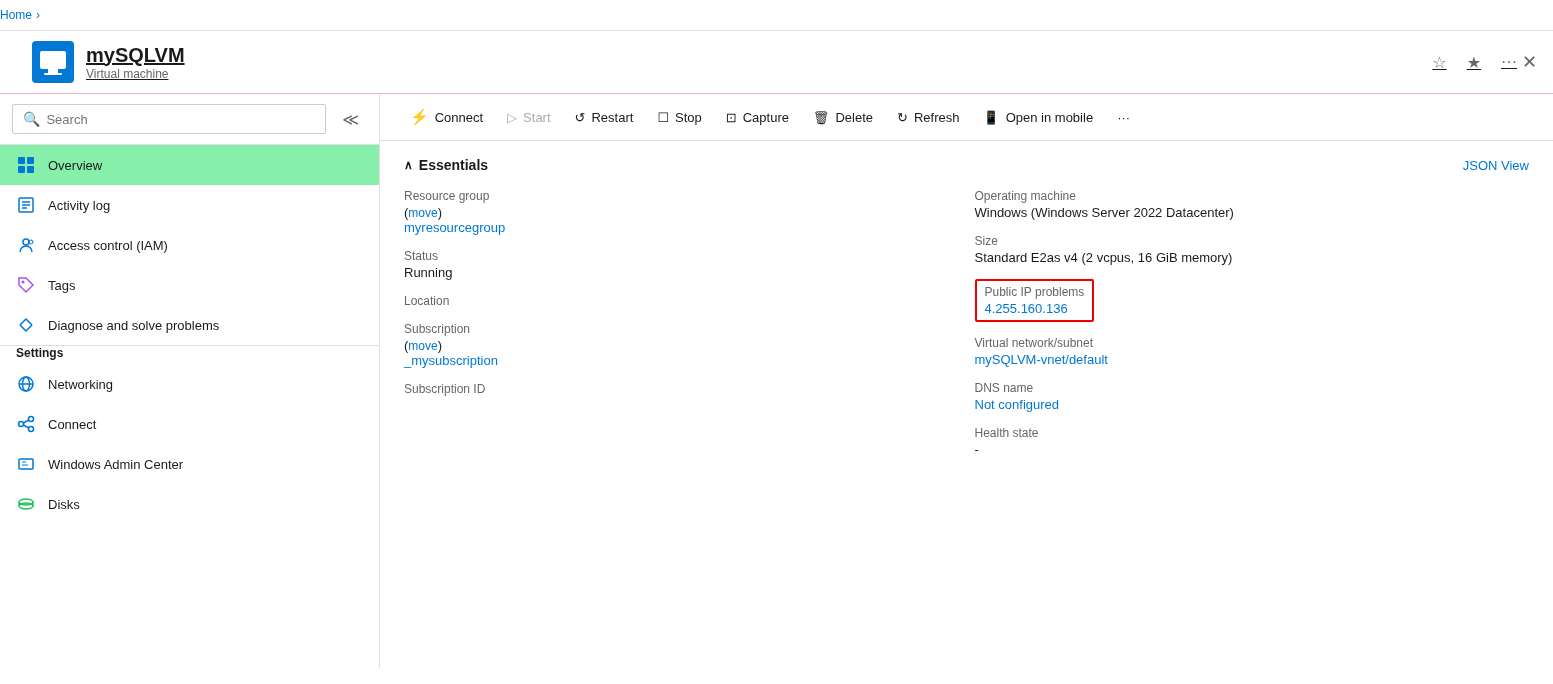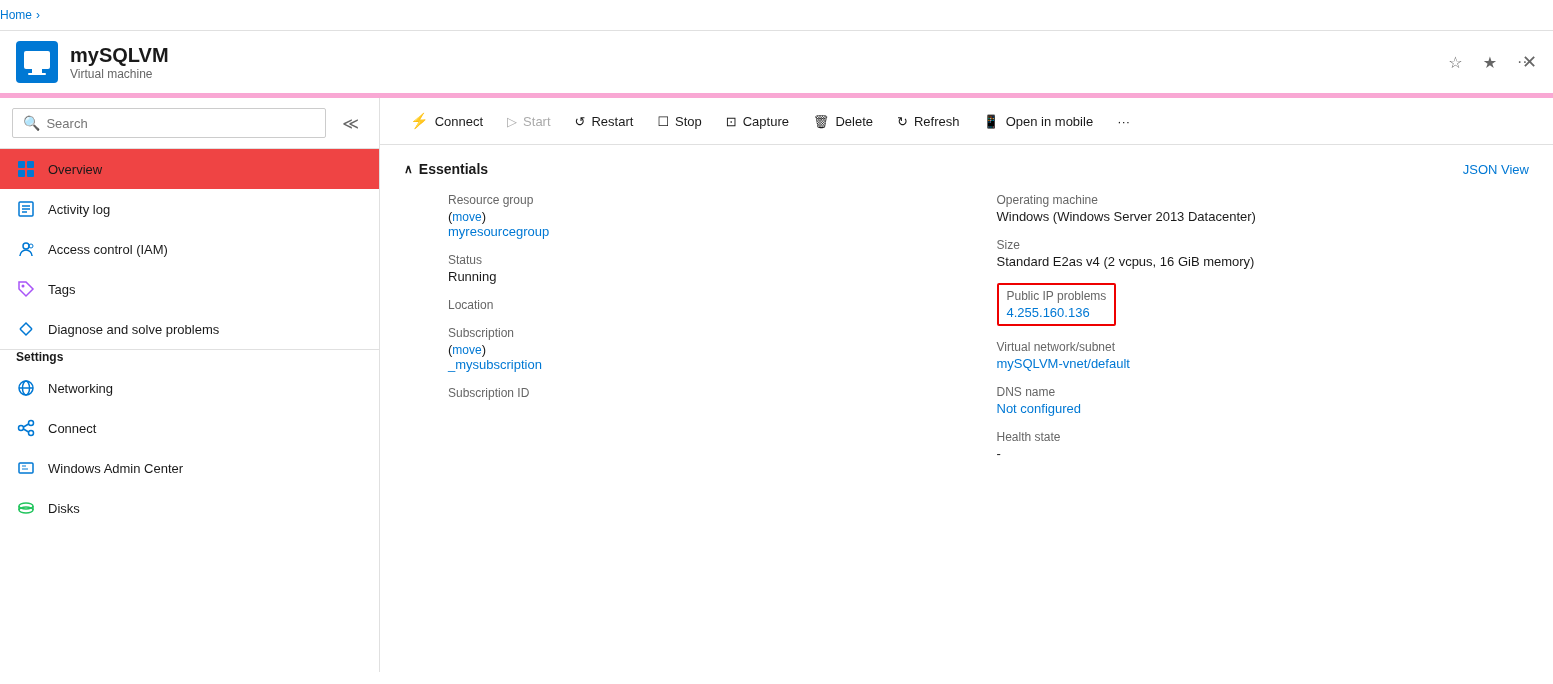--- a/index.html
+++ b/index.html
@@ -13,23 +13,24 @@
       display: flex;
       align-items: center;
       gap: 4px;
       border-bottom: 1px solid #e0e0e0;
     }
 
     
     .page-header {
       display: flex;
       align-items: center;
-      padding: 10px 16px;
-      border-bottom: 5px solid #f9a8d4;
+      padding: 10px 32px;
+      border-bottom: 1px solid #f9a8d4;
       position: relative;
+      text-decoration: underline;
     }
     .vm-icon {
       width: 42px;
       height: 42px;
       background: #0078d4;
       border-radius: 4px;
       display: flex;
       align-items: center;
       justify-content: center;
       margin-right: 12px;
@@ -111,21 +112,21 @@
     .nav-list { flex: 1; overflow-y: auto; }
     .nav-item {
       display: flex;
       align-items: center;
       padding: 10px 16px;
       gap: 12px;
       cursor: pointer;
       font-size: 13px;
       color: #1a1a1a;
     }
-    .nav-item.active { background: #ef4444; }
+    .nav-item.active { background: #86efac; }
     .nav-item-icon {
       width: 20px;
       height: 20px;
       display: flex;
       align-items: center;
       justify-content: center;
       flex-shrink: 0;
     }
     .nav-section-header {
       padding: 0 16px 4px;
@@ -189,21 +190,20 @@
       color: #0078d4;
       cursor: pointer;
       font-size: 13px;
       text-decoration: none;
     }
 
     .essentials-grid {
       display: grid;
       grid-template-columns: 1fr 1fr;
       gap: 16px;
-      margin-left: 44px;
     }
     .essentials-col { padding-right: 40px; }
     .essentials-row {
       margin-bottom: 14px;
     }
     .field-label {
       font-size: 12px;
       color: #666;
       margin-bottom: 2px;
     }
@@ -462,21 +462,21 @@
           <div class="essentials-row">
             <div class="field-label">Subscription ID</div>
             <div class="field-value"></div>
           </div>
         </div>
 
         <div class="essentials-col">
 
           <div class="essentials-row">
             <div class="field-label">Operating machine</div>
-            <div class="field-value">Windows (Windows Server 2013 Datacenter)</div>
+            <div class="field-value">Windows (Windows Server 2022 Datacenter)</div>
           </div>
 
           <div class="essentials-row">
             <div class="field-label">Size</div>
             <div class="field-value">Standard E2as v4 (2 vcpus, 16 GiB memory)</div>
           </div>
 
           <div class="essentials-row">
             <div class="highlighted-field">
               <div class="field-label">Public IP problems</div>

